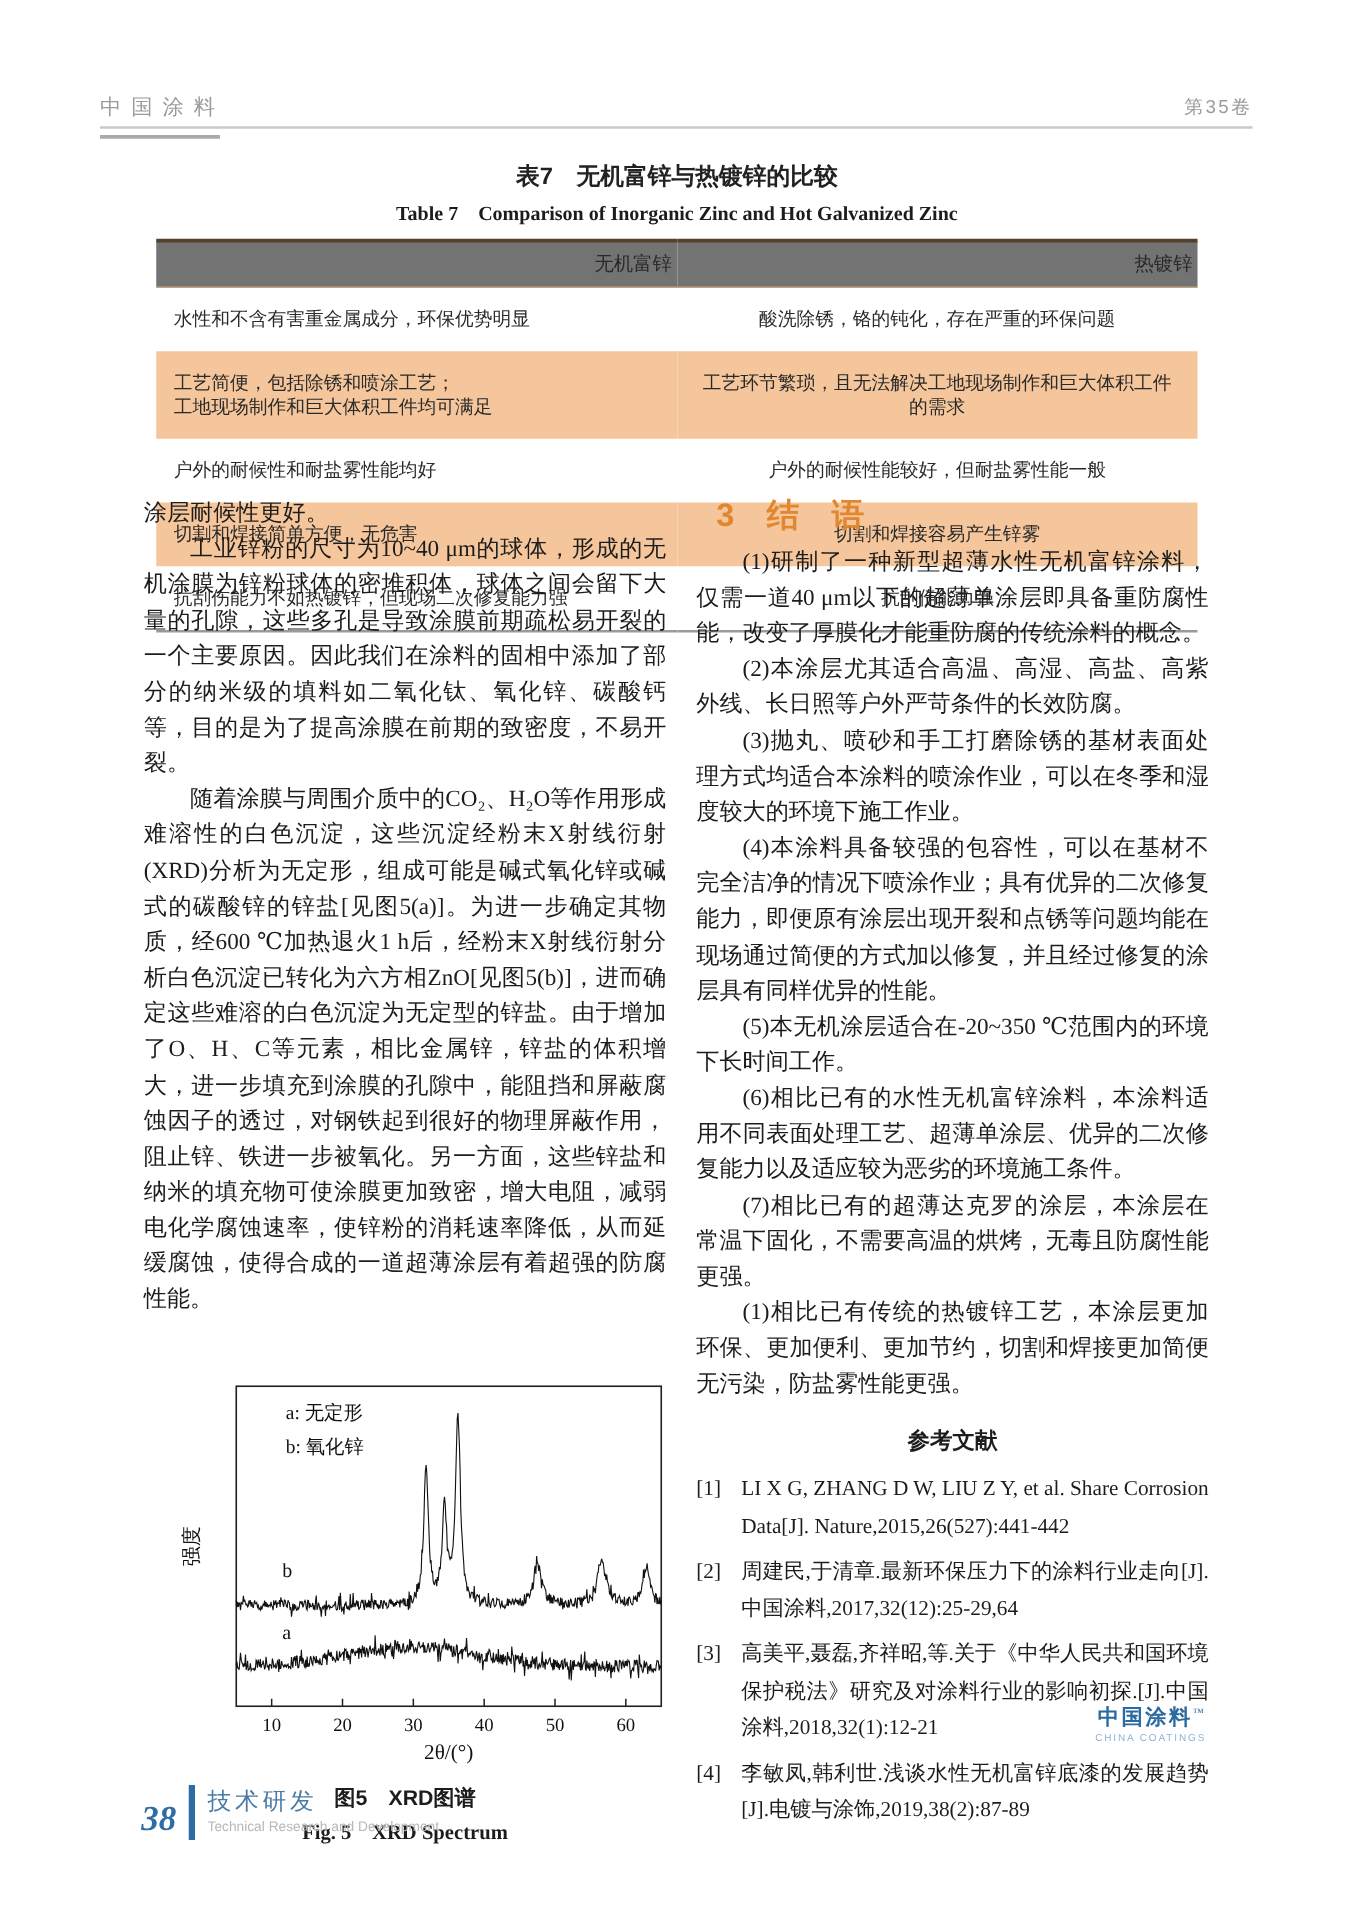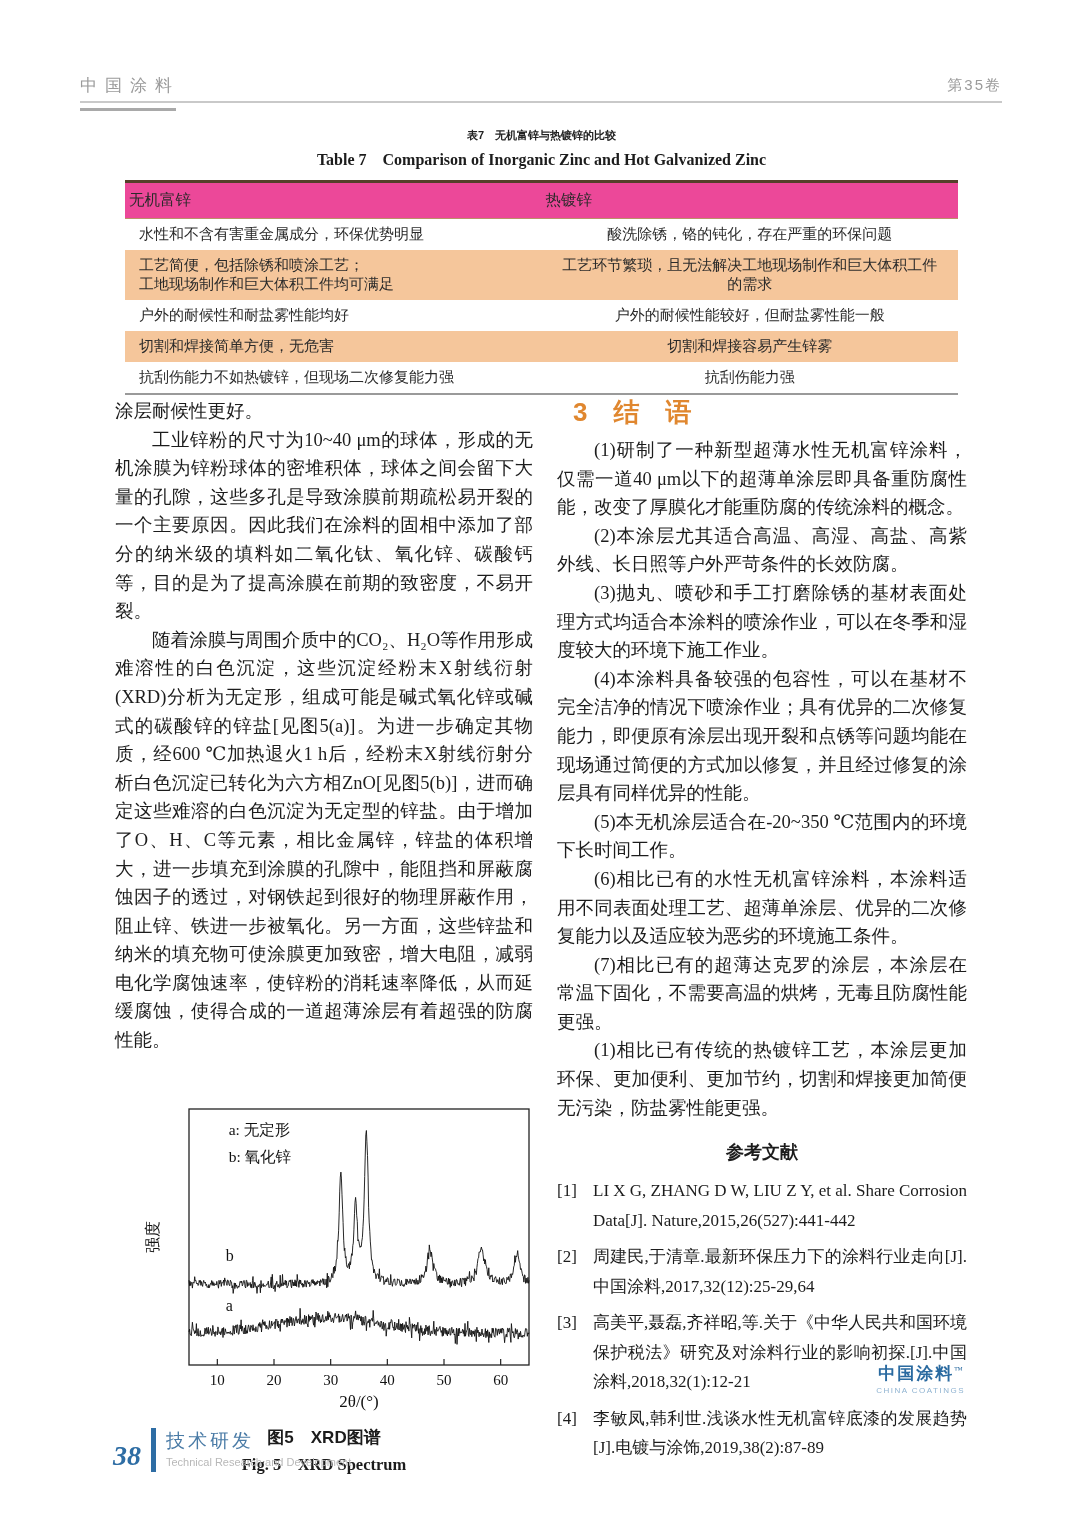--- a/index.html
+++ b/index.html
@@ -11,27 +11,27 @@
   .run-head .journal{position:absolute;left:0;top:0;font-family:"Liberation Sans",sans-serif;
         font-size:17px;color:#9b9b9b;letter-spacing:8px;}
   .run-head .volume{position:absolute;right:0;top:2px;font-family:"Liberation Sans",sans-serif;
         font-size:15px;color:#9b9b9b;letter-spacing:2px;}
   .head-rule{position:absolute;top:101px;left:80px;right:81px;height:2px;background:#c9c9c9;}
   .head-rule-dark{position:absolute;top:108px;left:80px;width:96px;height:3px;background:#a9a9a9;}
 
   
   .table-block{position:absolute;top:128px;left:125px;width:833px;}
   .tbl-title-cn{text-align:center;font-family:"Liberation Sans",sans-serif;font-weight:bold;
-        font-size:11px;color:#222;margin-bottom:7px;}
+        font-size:19px;color:#222;margin-bottom:7px;}
   .tbl-title-en{text-align:center;font-weight:bold;font-size:16px;margin-bottom:9px;}
   table.cmp{width:100%;border-collapse:collapse;border-top:3px solid #55402a;
         border-bottom:2px solid #9a9a9a;font-size:15px;color:#2a2a2a;}
-  table.cmp th{background:#ec4899;font-weight:normal;font-size:15.5px;padding:7px 4px;
-        text-align:left;border-bottom:1px solid #bb9268;}
-  table.cmp td{padding:6px 14px;vertical-align:middle;}
+  table.cmp th{background:#737373;font-weight:normal;font-size:15.5px;padding:7px 4px;
+        text-align:right;border-bottom:1px solid #bb9268;}
+  table.cmp td{padding:16px 14px;vertical-align:middle;}
   table.cmp tbody tr:nth-child(even){background:#f5c69b;}
   table.cmp td.c-left{text-align:left;white-space:pre-line;width:50%;}
   table.cmp td.c-right{text-align:center;width:50%;}
 
   
   .columns{position:absolute;top:397px;left:115px;width:852px;display:flex;gap:24px;}
   .col{width:418px;}
   .col p{margin:0;font-size:18.5px;line-height:28.6px;text-align:justify;text-indent:2em;}
   .col p.flush{text-indent:0;}
 

